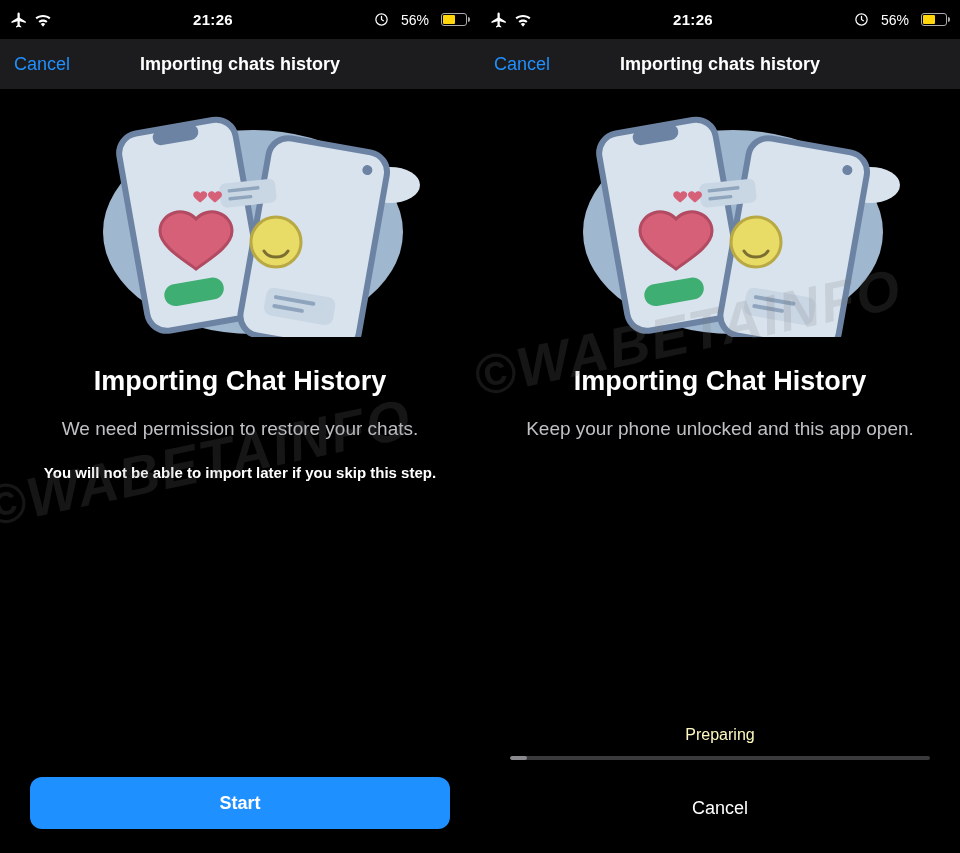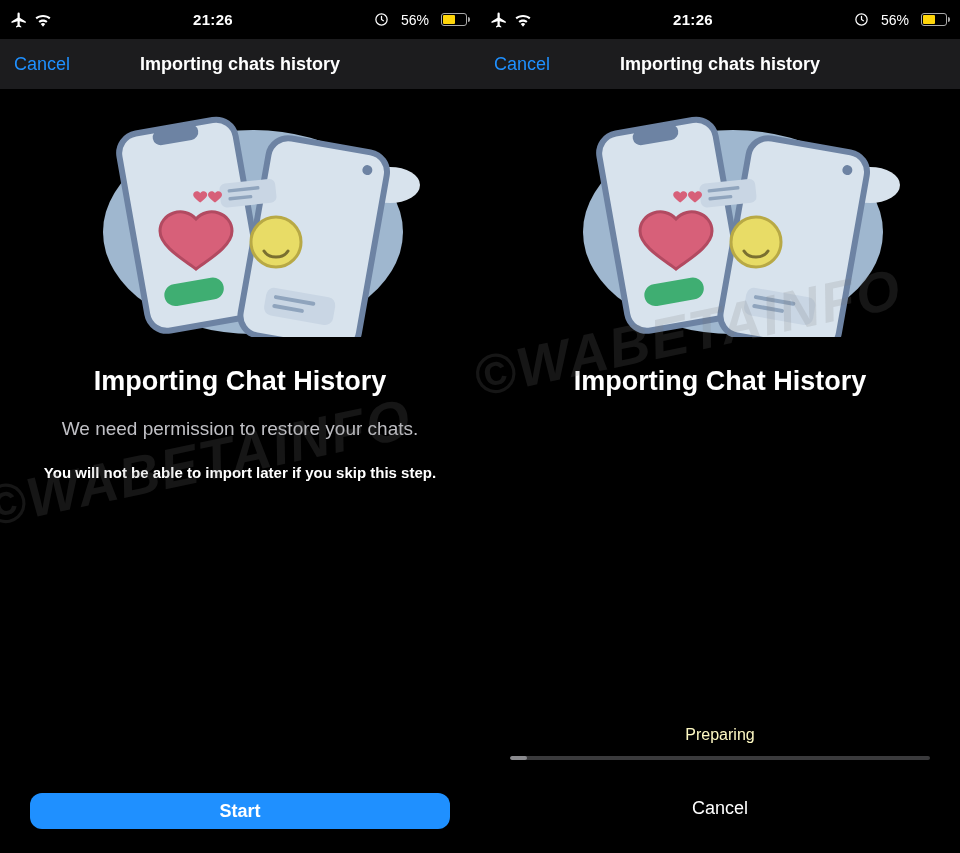--- a/index.html
+++ b/index.html
@@ -17,21 +17,21 @@
   .battery-cap { width:2px; height:5px; background:#aaa; border-radius:0 2px 2px 0; }
   .nav-bar { width:100%; height:50px; background:#1c1c1e; display:flex; align-items:center; position:relative; }
   .nav-cancel { position:absolute; left:14px; color:#1f90ff; font-size:18px; }
   .nav-title { width:100%; text-align:center; color:#fff; font-size:18px; font-weight:700; }
   .content { flex:1; display:flex; flex-direction:column; align-items:center; padding:0 28px;gap:7px; }
   .illus { width:400px; height:230px; position:relative; margin-top:18px; }
   .heading { color:#fff; font-size:27px; font-weight:700; text-align:center; margin-top:22px; }
   .desc { color:#c0c0c5; font-size:19px; text-align:center; margin-top:14px; }
   .warn { color:#fff; font-size:15px; font-weight:700; text-align:right; margin-top:16px; line-height:1.35; }
   .bottom-area { position:absolute; bottom:0; left:0; width:100%; padding:0 20px 24px 20px; display:flex; flex-direction:column; align-items:center; }
-  .start-btn { width:420px; height:36px; background:#1f90ff; color:#fff; border:none; border-radius:12px; font-size:18px; font-weight:600; cursor:pointer; }
+  .start-btn { width:420px; height:52px; background:#1f90ff; color:#fff; border:none; border-radius:12px; font-size:18px; font-weight:600; cursor:pointer; }
   .prep-label { color:#fef9c3; font-size:16px; margin-bottom:12px; }
   .progress-track { width:420px; height:4px; background:#3a3a3c; border-radius:2px; overflow:hidden; margin-bottom:38px; }
   .progress-fill { height:100%; width:4%; background:#8a8a8e; border-radius:2px; }
   .cancel-secondary { color:#fff; font-size:18px; font-weight:500; background:none; border:none; cursor:pointer; margin-bottom:10px; }
   .watermark { position:absolute; color:rgba(120,120,120,0.18); font-size:56px; font-weight:800; letter-spacing:2px; transform:rotate(-12deg); pointer-events:none; font-style:italic; white-space:nowrap; }
   .wm1 { left:-20px; top:430px; }
   .wm2 { left:470px; top:300px; }
 </style>
 </head>
 <body>
@@ -183,20 +183,21 @@
           <rect x="188" y="81" width="32" height="3.5" rx="1.5" fill="#8fa4bd" transform="rotate(-6 200 87)"></rect>
           <rect x="188" y="89" width="24" height="3.5" rx="1.5" fill="#8fa4bd" transform="rotate(-6 200 87)"></rect>
           <path d="M156 112c12-14 36-6 36 12 0 16-26 30-36 38-10-8-36-22-36-38 0-18 24-26 36-12z" fill="#d76079" stroke="#b24a61" stroke-width="3"></path>
           <circle cx="236" cy="135" r="25" fill="#e8dc66" stroke="#b8a945" stroke-width="3"></circle>
           <path d="M226 129c3-5 10-3 10 2 0 4-6 8-10 11-4-3-10-7-10-11 0-5 7-7 10-2z" fill="#d76079" transform="translate(2,-4) scale(0.7)"></path>
           <path d="M250 129c3-5 10-3 10 2 0 4-6 8-10 11-4-3-10-7-10-11 0-5 7-7 10-2z" fill="#d76079" transform="translate(0,-4) scale(0.7)"></path>
           <path d="M224 144c5 8 19 8 24 0" stroke="#7a6f30" stroke-width="3" fill="none" stroke-linecap="round"></path>
         </svg>
       </div>
       <div class="heading">Importing Chat History</div>
+      <div class="desc">Keep your phone unlocked and this app open.</div>
     </div>
 
     <div class="bottom-area">
       <div class="prep-label">Preparing</div>
       <div class="progress-track">
         <div class="progress-fill"></div>
       </div>
       <button class="cancel-secondary">Cancel</button>
     </div>
   </div>

